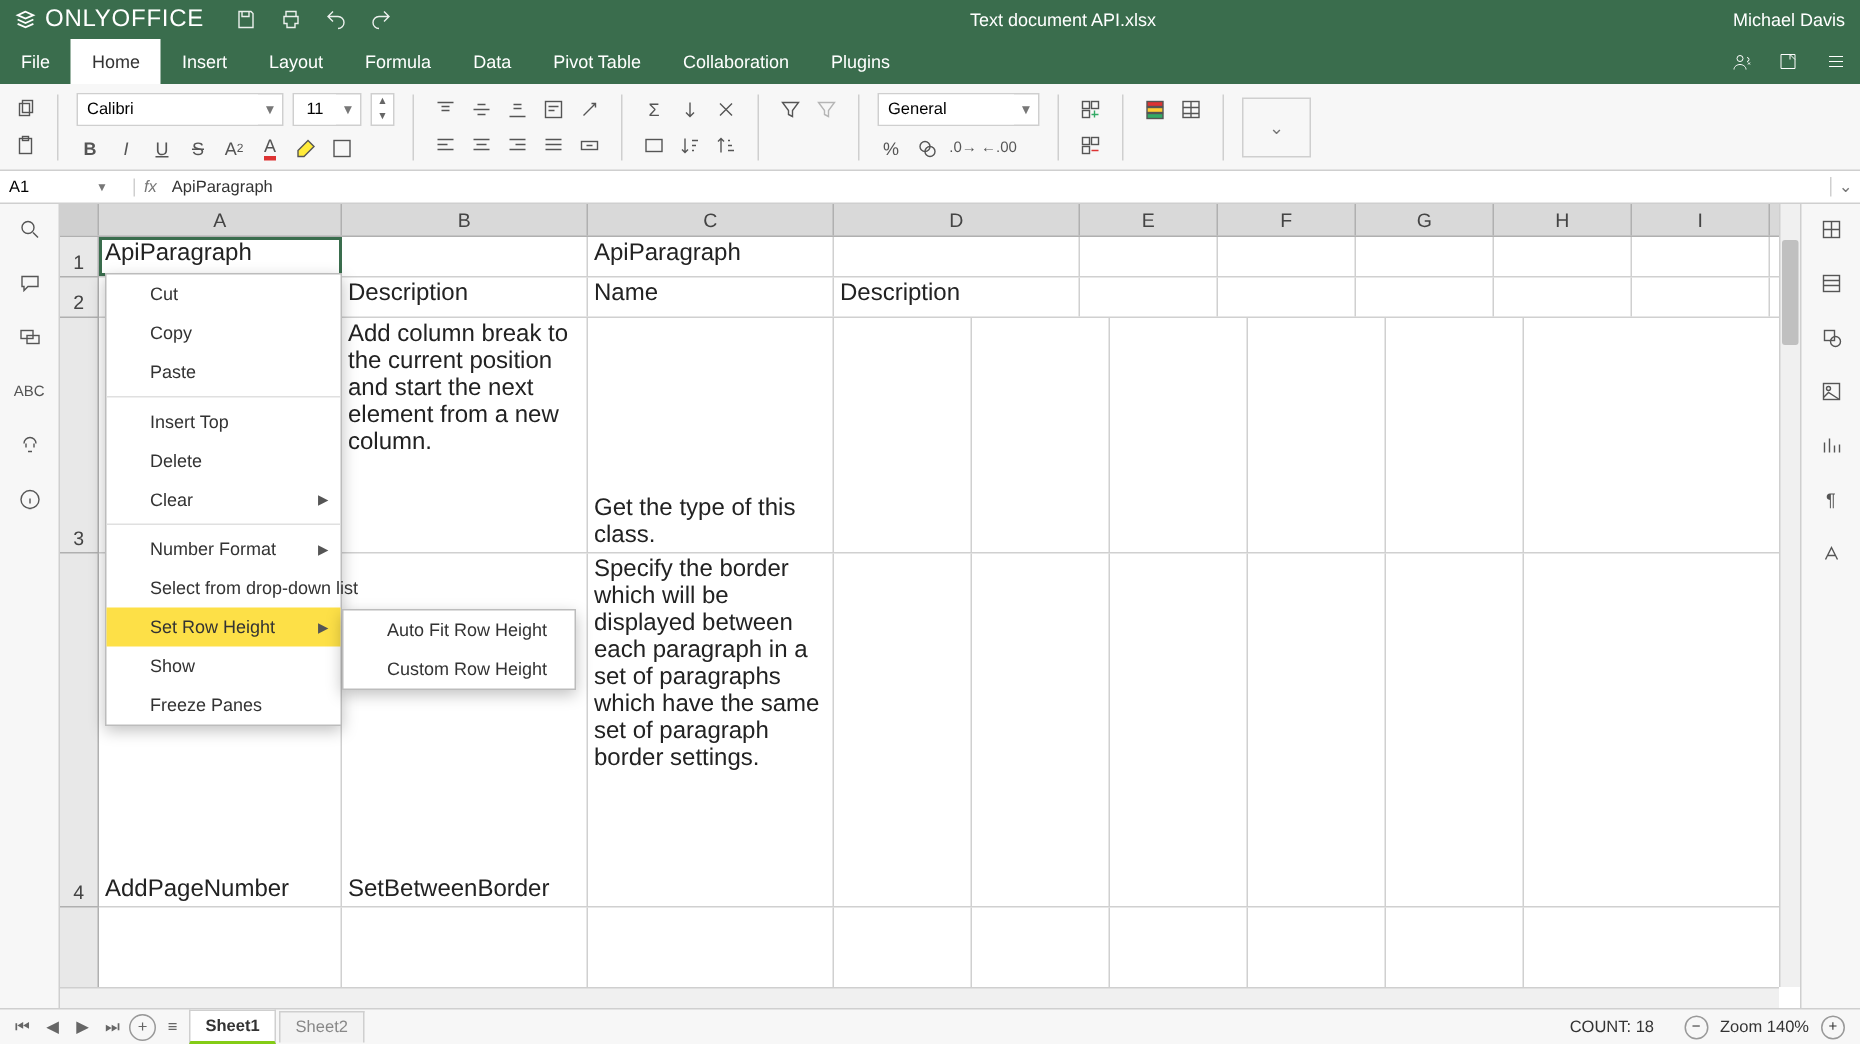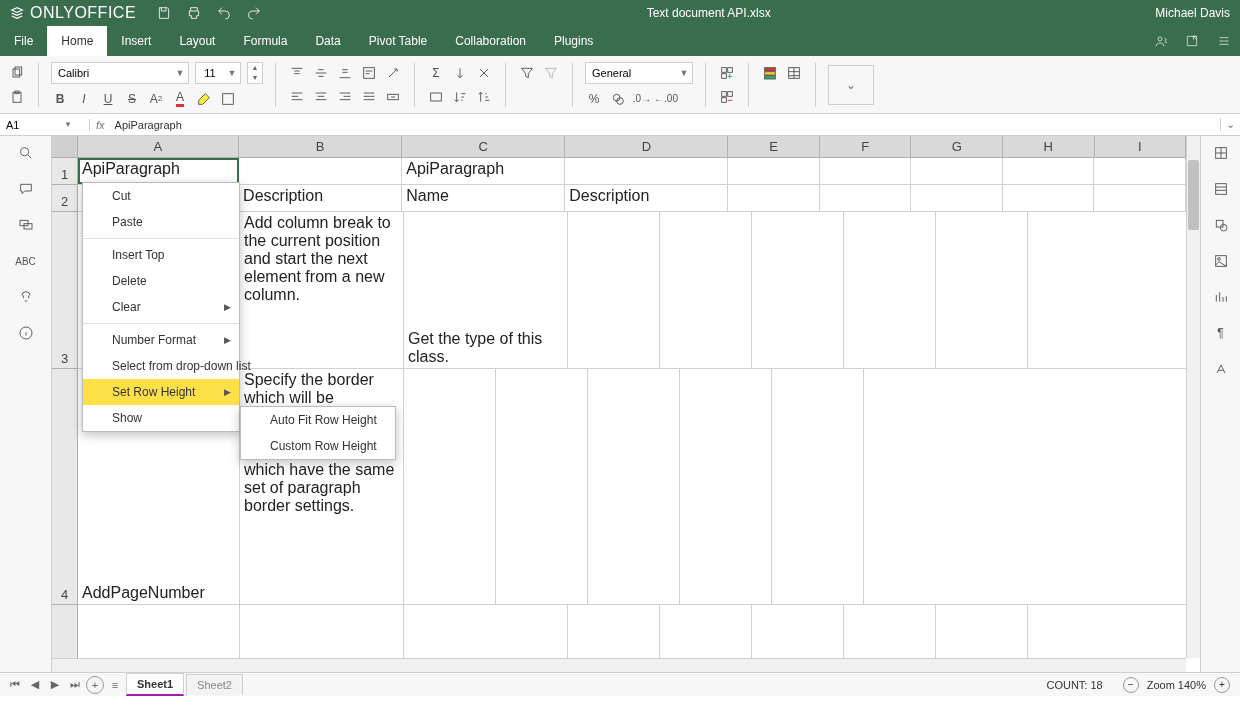--- a/index.html
+++ b/index.html
@@ -36,21 +36,21 @@
   .styledd { border:1px solid #cfcfcf; width:46px; height:40px; display:flex; align-items:center; justify-content:center; color:#777;}
 
   .fxbar { height:22px; border-bottom:1px solid #cfcfcf; display:flex; align-items:center; font-size:11px; }
   .fxbar .nb { width:90px; border-right:1px solid #cfcfcf; display:flex; align-items:center; padding:0 6px; gap:4px; }
   .fxbar .nb input { border:none; outline:none; width:54px; font-size:11px; }
   .fxbar .fx { padding:0 6px; color:#777; font-style:italic; }
   .fxbar .val { flex:1; padding:0 4px; }
   .fxbar .exp { width:20px; text-align:center; color:#777; border-left:1px solid #cfcfcf;}
 
   .workarea { display:flex; height:536px; }
-  .lside { width:52px; background:#f7f7f7; border-right:1px solid #cfcfcf; display:flex; flex-direction:column; align-items:center; padding-top:8px; gap:18px; }
+  .lside { width:40px; background:#f7f7f7; border-right:1px solid #cfcfcf; display:flex; flex-direction:column; align-items:center; padding-top:8px; gap:18px; }
   .rside { width:40px; background:#f7f7f7; border-left:1px solid #cfcfcf; display:flex; flex-direction:column; align-items:center; padding-top:8px; gap:18px; }
   .gridwrap { flex:1; position:relative; overflow:hidden; background:#fff; }
 
   
   .colhdr { position:absolute; top:0; left:0; right:14px; height:22px; display:flex; background:#d9d9d9; border-bottom:1px solid #b0b0b0; }
   .corner { width:26px; background:#d0d0d0; border-right:1px solid #b0b0b0; }
   .ch { border-right:1px solid #b0b0b0; text-align:center; line-height:22px; font-size:13px; color:#444; }
   .rowhdr { position:absolute; top:22px; left:0; width:26px; bottom:14px; background:#e8e8e8; }
   .rh { border-bottom:1px solid #b0b0b0; border-right:1px solid #b0b0b0; text-align:center; font-size:13px; color:#444; display:flex; align-items:flex-end; justify-content:center; padding-bottom:2px;}
   .cells { position:absolute; top:22px; left:26px; right:14px; bottom:14px; }
@@ -65,21 +65,21 @@
   .ctx { position:absolute; background:#fff; border:1px solid #bcbcbc; box-shadow:0 3px 10px rgba(0,0,0,0.25); font-size:12px; color:#333; }
   .ctx .item { padding:6px 30px 6px 29px; white-space:nowrap; position:relative; cursor:pointer;}
   .ctx .item.hover { background:#fde047; }
   .ctx .item .arr { position:absolute; right:8px; top:50%; transform:translateY(-50%); font-size:9px; color:#555;}
   .ctx .sepline { height:1px; background:#e0e0e0; margin:3px 0; }
 
   .status { height:24px; border-top:1px solid #cfcfcf; background:#f7f7f7; display:flex; align-items:center; font-size:11px; }
   .tabs { display:flex; align-items:center; gap:2px; padding:0 6px;}
   .tabbtn { width:18px; height:18px; display:flex; align-items:center; justify-content:center; color:#666; }
   .sheet { padding:4px 10px; border:1px solid #cfcfcf; border-bottom:none; background:#fff; font-size:11px; }
-  .sheet.active { font-weight:bold; background:#fff; border-bottom:2px solid #a21caf;}
+  .sheet.active { font-weight:bold; background:#fff; border-bottom:2px solid #84cc16;}
   .sheet.inactive { color:#888; background:#f3f3f3;}
   .status .spacer { flex:1; }
   .status .count { margin-right:20px; }
   .status .zoom { display:flex; align-items:center; gap:8px; margin-right:10px;}
   .zbtn { width:16px; height:16px; border:1px solid #999; border-radius:50%; display:flex; align-items:center; justify-content:center; font-size:10px;}
 </style>
 </head>
 <body>
 
 <div class="titlebar">
@@ -471,20 +471,21 @@
         <div class="cell" style="width:164px">Add column break to the current position and start the next element from a new column.</div>
         <div class="cell" style="width:164px;display:flex;align-items:flex-end">Get the type of this class.</div>
         <div class="cell" style="width:92px"></div>
         <div class="cell" style="width:92px"></div>
         <div class="cell" style="width:92px"></div>
         <div class="cell" style="width:92px"></div>
         <div class="cell" style="width:92px"></div>
       </div>
       <div class="crow" style="height:236px">
         <div class="cell" style="width:162px;display:flex;align-items:flex-end">AddPageNumber</div>
+        <div class="cell" style="width:164px;display:flex;align-items:flex-end">SetBetweenBorder</div>
         <div class="cell" style="width:164px">Specify the border which will be displayed between each paragraph in a set of paragraphs which have the same set of paragraph border settings.</div>
         <div class="cell" style="width:92px"></div>
         <div class="cell" style="width:92px"></div>
         <div class="cell" style="width:92px"></div>
         <div class="cell" style="width:92px"></div>
         <div class="cell" style="width:92px"></div>
       </div>
       <div class="crow" style="height:60px">
         <div class="cell" style="width:162px"></div>
         <div class="cell" style="width:164px"></div>
@@ -496,30 +497,32 @@
         <div class="cell" style="width:92px"></div>
       </div>
     </div>
     <div class="vsb">
         <div class="thumb"></div>
       </div>
     <div class="hsb"></div>
 
     <div class="ctx" style="left:30px; top:46px; width:158px;">
       <div class="item">Cut</div>
+      <div class="item">Copy</div>
       <div class="item">Paste</div>
       <div class="sepline"></div>
       <div class="item">Insert Top</div>
       <div class="item">Delete</div>
       <div class="item"><span>Clear</span><span class="arr">▶</span></div>
       <div class="sepline"></div>
       <div class="item"><span>Number Format</span><span class="arr">▶</span></div>
       <div class="item">Select from drop-down list</div>
       <div class="item hover"><span>Set Row Height</span><span class="arr">▶</span></div>
       <div class="item">Show</div>
+      <div class="item">Freeze Panes</div>
     </div>
     <div class="ctx" style="left:188px; top:270px; width:156px;">
       <div class="item">Auto Fit Row Height</div>
       <div class="item">Custom Row Height</div>
     </div>
   </div>
 
   <div class="rside">
     <span class="ic">
         <svg viewBox="0 0 24 24">

